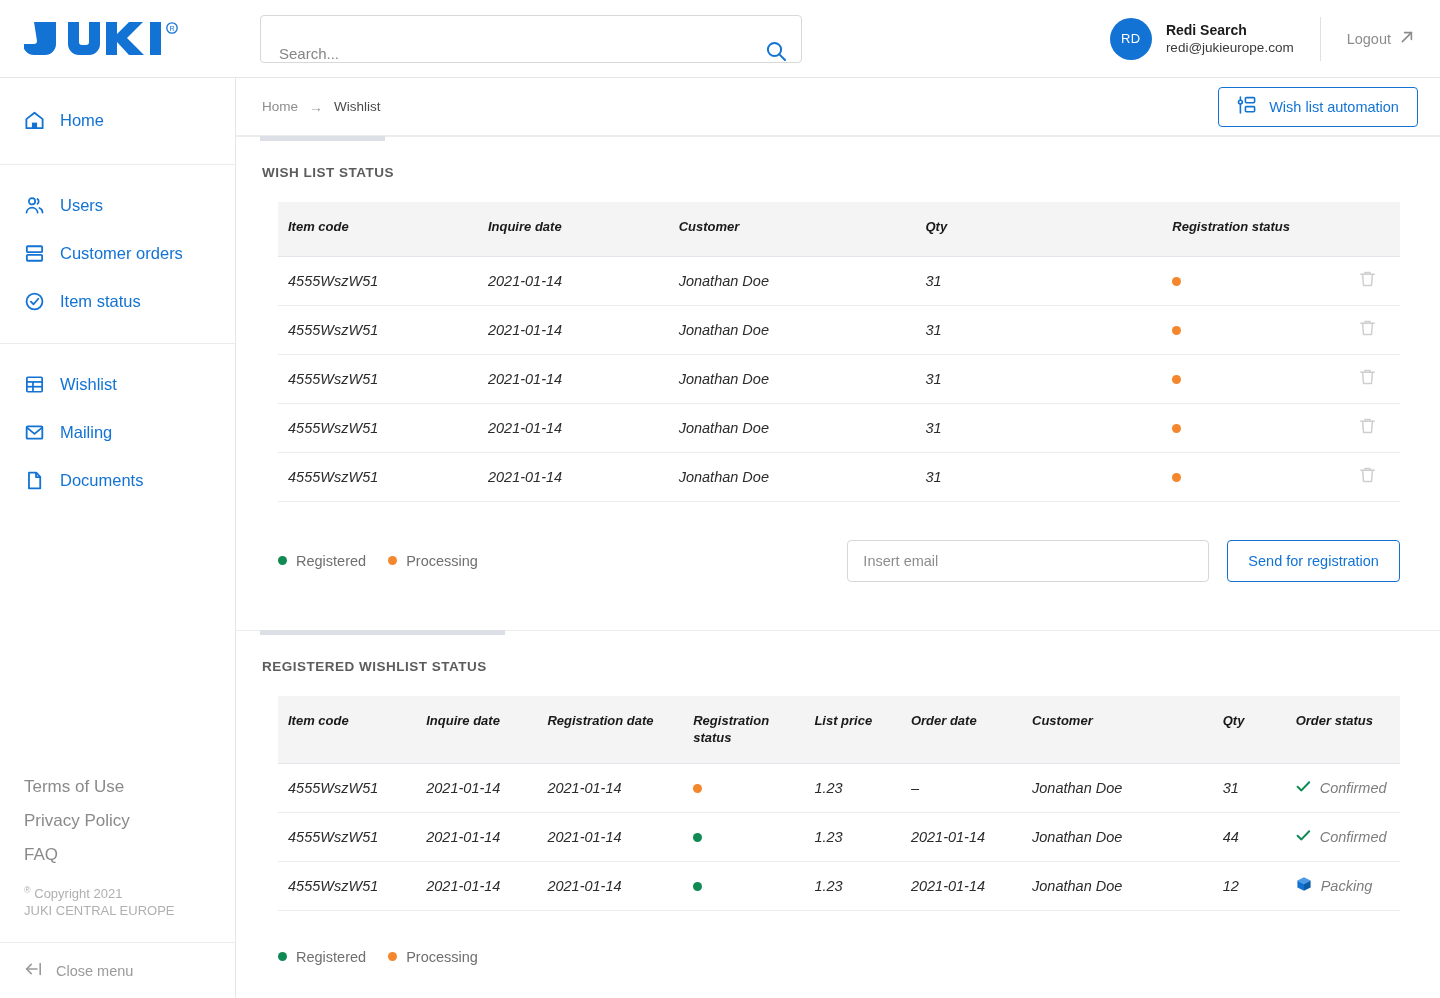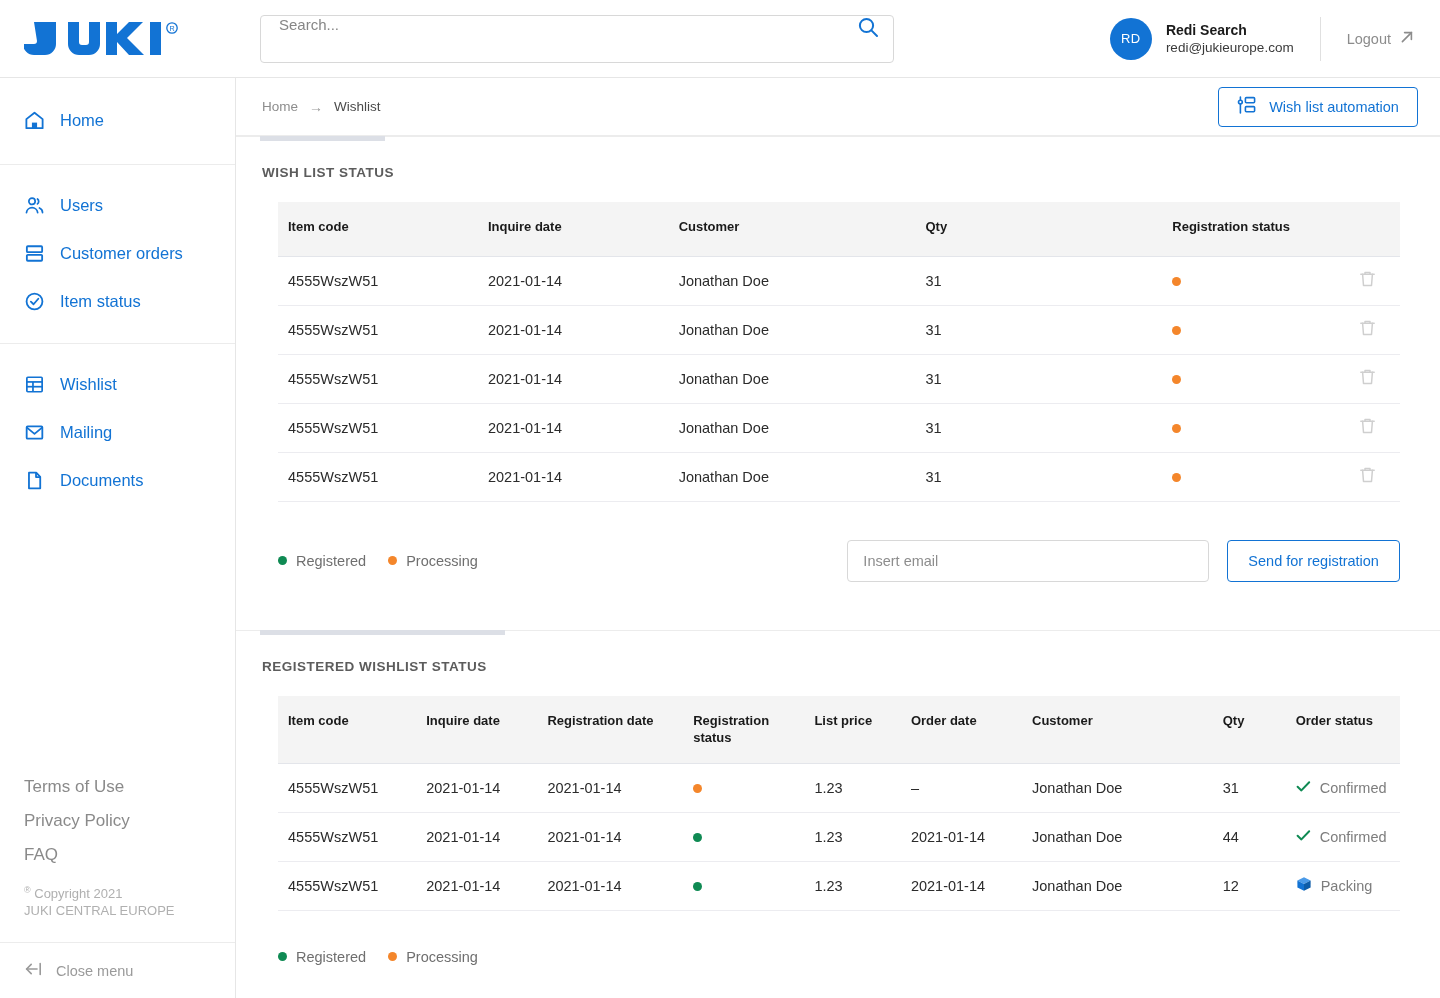--- a/index.html
+++ b/index.html
@@ -20,23 +20,23 @@
     background: #fff;
   }
   .logo-zone {
     width: 236px; flex: 0 0 236px;
     display: flex; align-items: center; padding-left: 24px;
   }
   .juki-logo { display: flex; align-items: flex-start; }
   .juki-logo svg { display: block; }
   .search-zone { flex: 1 1 auto; padding-left: 24px; }
   .search-box {
-    width: 634px; height: 48px;
+    width: 542px; height: 48px;
     border: 1px solid #d8d8d8; border-radius: 4px;
-    display: flex; align-items: flex-start;
+    display: flex; align-items: flex-end;
     padding: 0 14px 0 18px;
     background: #fff;
   }
   .search-box input {
     flex: 1 1 auto; border: none; outline: none;
     font-family: "Liberation Sans", sans-serif;
     font-size: 15px; color: #333;
     background: transparent;
   }
   .search-box input::placeholder { color: #868686; }
@@ -112,21 +112,21 @@
 
   .content { flex: 1 1 auto; overflow: hidden; }
 
   .section { position: relative; }
   .sec-divider { height: 1px; background: #ececec; position: relative; }
   .tab-indicator { position: absolute; top: 0; left: 24px; height: 5px; background: #dcdfe6; }
   .sec-title {
     font-size: 13.5px; font-weight: bold; letter-spacing: 0.5px;
     color: #5c5c5c; padding: 28px 0 0 26px;
   }
-  .table-wrap { padding: 22px 40px 16px 42px; }
+  .table-wrap { padding: 22px 40px 16px 42px; font-style: italic; }
 
   table.grid { width: 100%; border-collapse: collapse; table-layout: fixed; }
   table.grid thead th {
     background: #f4f4f4; text-align: left;
     font-size: 13px; font-weight: bold; color: #1a1a1a;
     padding: 16px 8px; vertical-align: top;
     line-height: 1.35;
     border-bottom: 1px solid #e3e5ea;
   }
   table.grid thead th:first-child { padding-left: 10px; }

